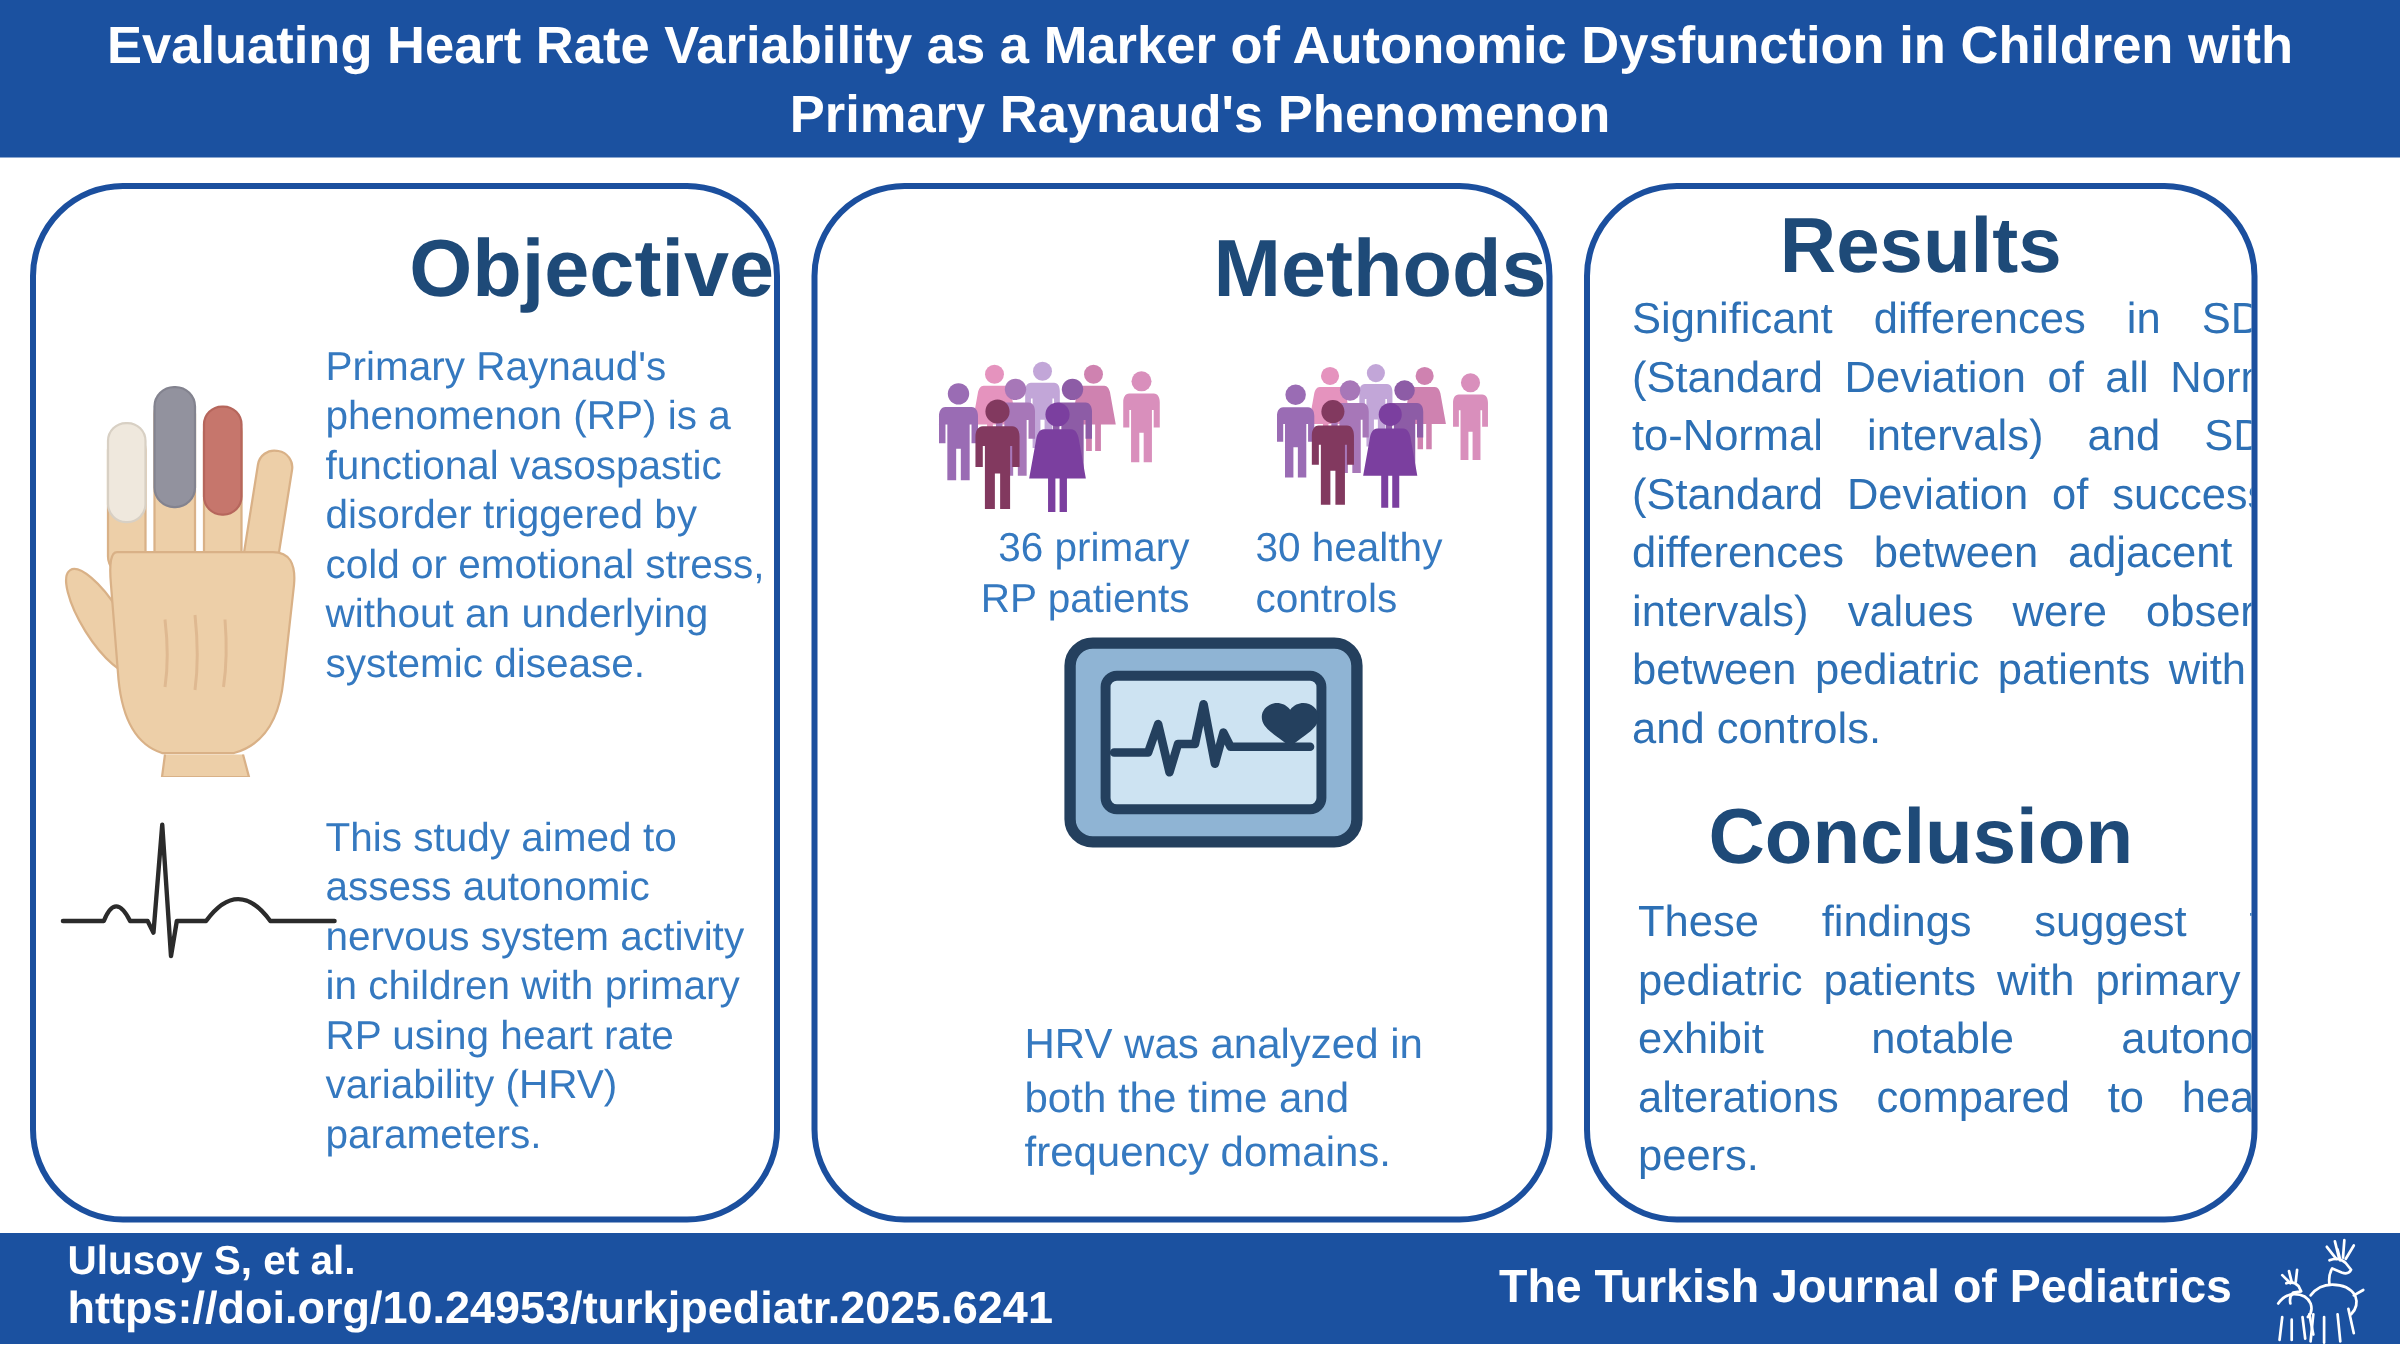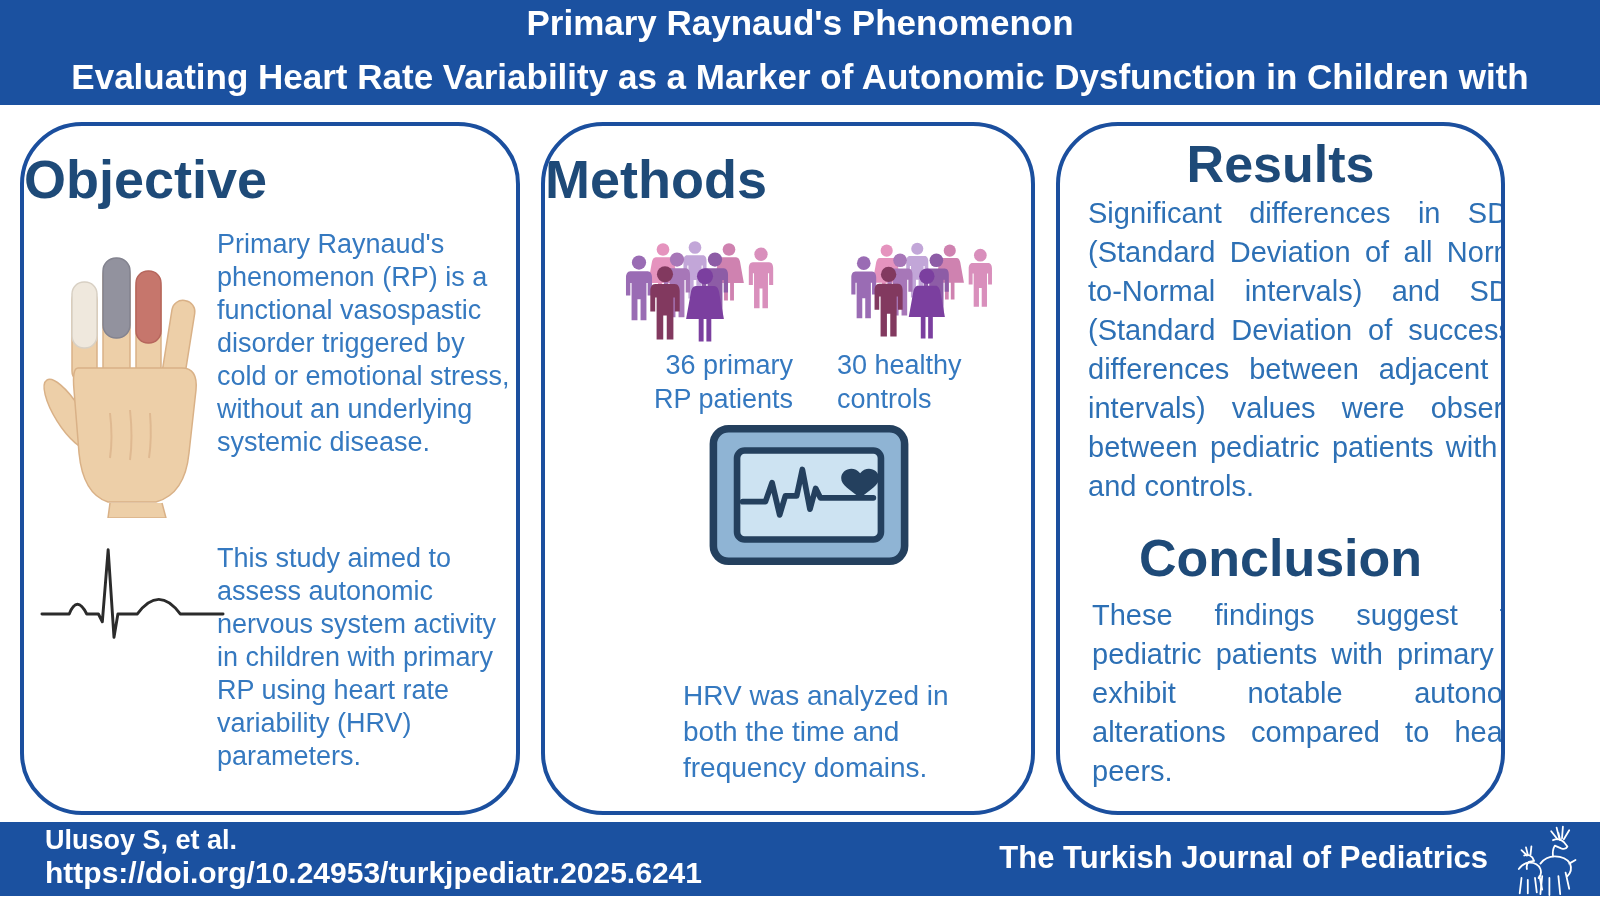--- a/index.html
+++ b/index.html
@@ -15,21 +15,21 @@
   .app-title.l1{margin-top:8px;}
   
   .panel{
     position:absolute;top:122px;height:693px;background:#ffffff;
     border:4px solid #1b4f9e;border-radius:62px;box-sizing:border-box;overflow:hidden;
   }
   #panel-objective{left:20px;width:500px;}
   #panel-methods{left:541px;width:494px;}
   #panel-results{left:1056px;width:449px;}
   .panel-title{
-    position:absolute;left:0;width:100%;text-align:left;
+    position:absolute;left:0;width:100%;text-align:right;
     color:#1e4a78;font-weight:bold;font-size:54px;
   }
   .sub-title{
     position:absolute;left:0;width:100%;text-align:center;
     color:#1e4a78;font-weight:bold;font-size:52px;
   }
   .body-text{color:#3579c0;font-size:27px;line-height:33px;position:absolute;}
   .jbody{color:#2d70b5;font-size:29px;line-height:39px;text-align:justify;position:absolute;}
   .caption{color:#3579c0;font-size:27px;line-height:34px;position:absolute;}
   .art{position:absolute;}
@@ -63,22 +63,22 @@
         <use href="#sym-man" fill="#9a6cb4" transform="translate(28,82) scale(0.62)"></use>
         <use href="#sym-man" fill="#a777b8" transform="translate(66,79) scale(0.62)"></use>
         <use href="#sym-man" fill="#8d5ca6" transform="translate(104,79) scale(0.62)"></use>
         <use href="#sym-man" fill="#82395f" transform="translate(54,97) scale(0.7)"></use>
         <use href="#sym-woman" fill="#7b3f9f" transform="translate(94,99) scale(0.7)"></use>
       </g>
     </defs>
   </svg>
 
   <div class="band" id="header">
+    <div class="app-title l1">Evaluating Heart Rate Variability as a Marker of Autonomic Dysfunction in Children with</div>
     <div class="app-title l2">Primary Raynaud's Phenomenon</div>
-    <div class="app-title l1">Evaluating Heart Rate Variability as a Marker of Autonomic Dysfunction in Children with</div>
   </div>
 
   <div class="panel" id="panel-objective">
     <div class="panel-title" style="top:22px;">Objective</div>
 
     <svg class="art" style="left:14px;top:92px;" width="180" height="300" viewBox="0 0 180 300">
       <g stroke="#d9b187" stroke-width="1.5">
         <ellipse cx="30" cy="196" rx="13" ry="40" fill="#edcfa8" transform="rotate(-32 30 196)"></ellipse>
         <rect x="34" y="70" width="25" height="95" rx="12" fill="#edcfa8"></rect>
         <rect x="65" y="45" width="27" height="120" rx="13" fill="#edcfa8"></rect>

